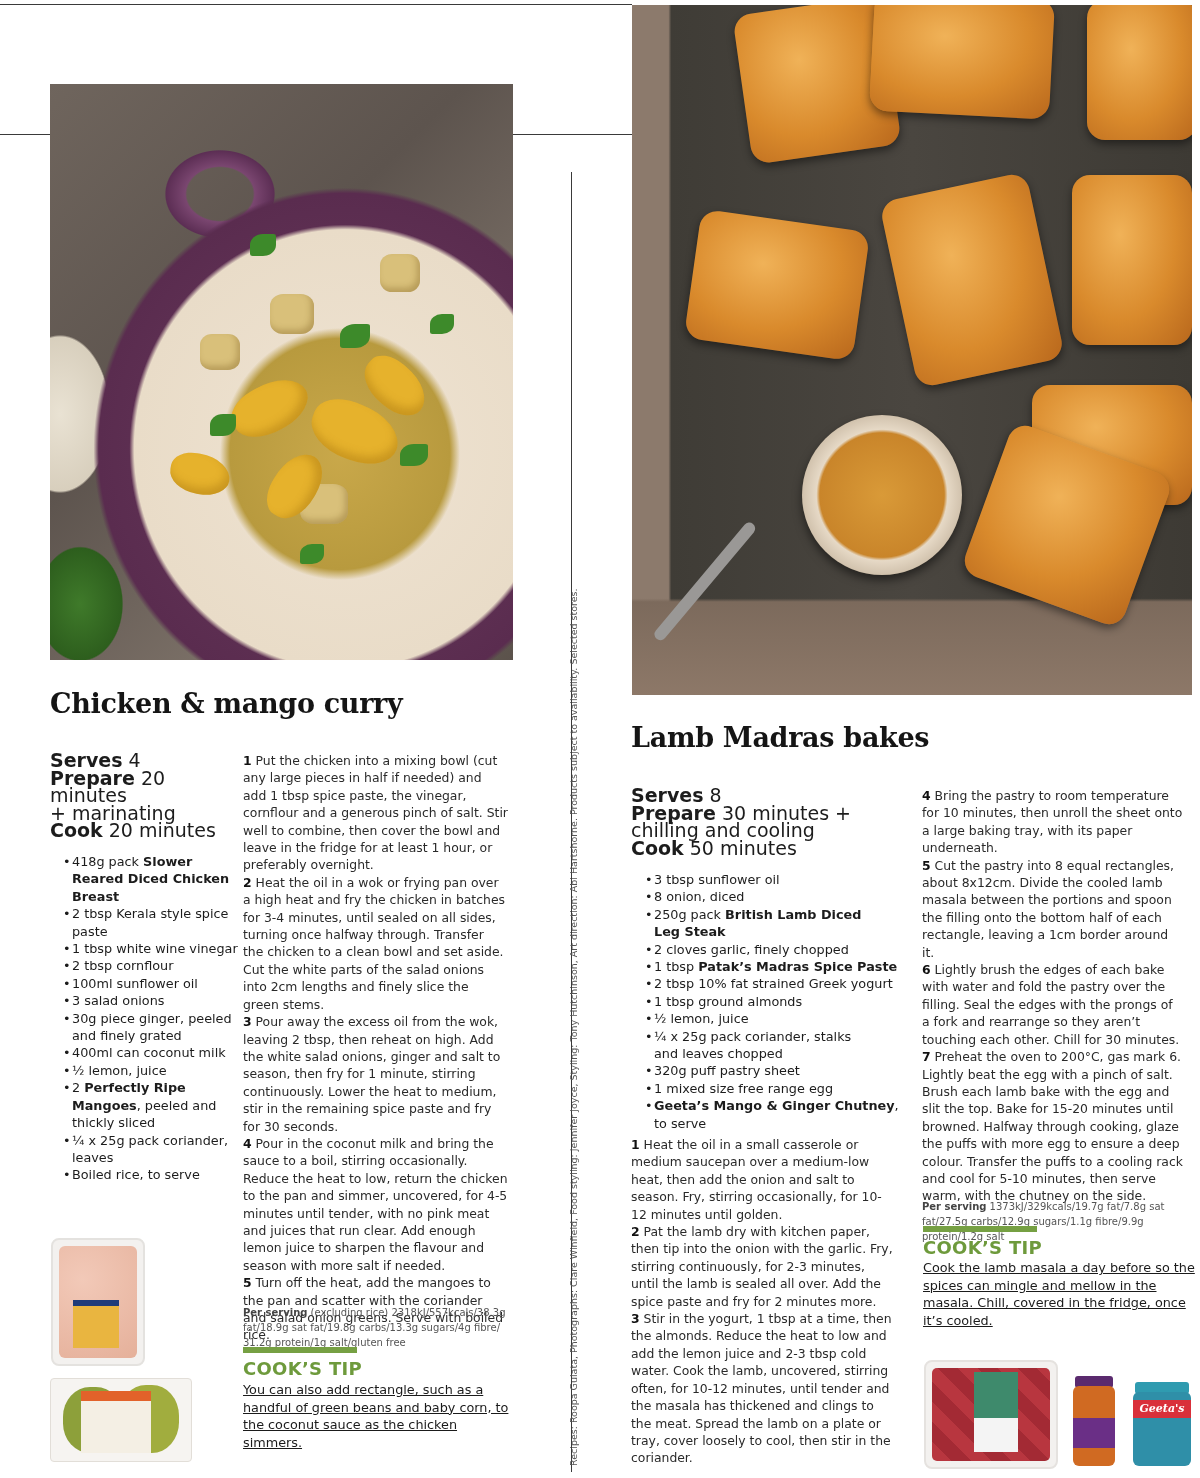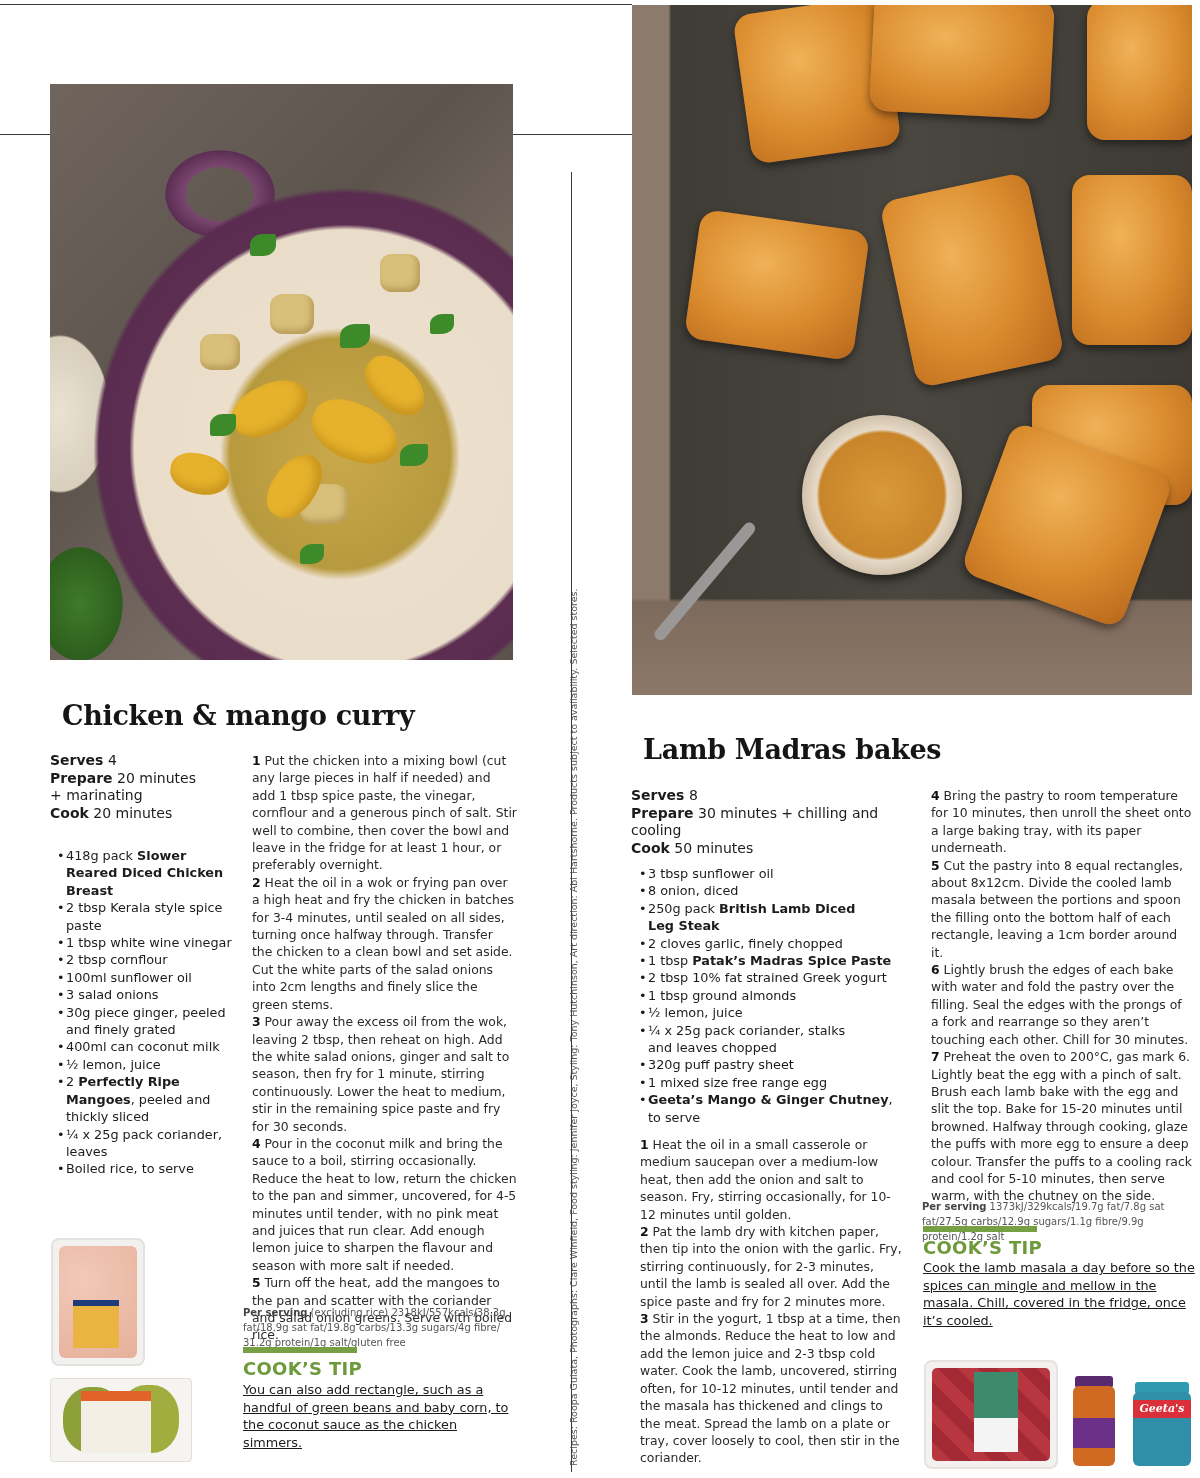--- a/index.html
+++ b/index.html
@@ -33,30 +33,30 @@
       linear-gradient(180deg, rgba(0,0,0,0) 0%, rgba(0,0,0,0) 86%, #7c6a5c 86.5%, #8d7868 100%),
       linear-gradient(90deg, #8c7a6c 0%, #8c7a6c 6.5%, #3f3c36 7%, #4a4640 50%, #3d3a34 100%);
   }
   .bakes-photo .pastry { position:absolute; background: radial-gradient(ellipse at 40% 35%, #f0b258 0%, #d98a2c 55%, #b8671c 100%); border-radius: 18px; box-shadow: 0 4px 8px rgba(0,0,0,0.45); }
   .bakes-photo .bowl { position:absolute; border-radius:50%; background: radial-gradient(circle, #d99a38 0%, #c9852a 55%, #e6d9c6 58%, #d2c3ae 70%, #b9a88f 72%); box-shadow: 0 5px 10px rgba(0,0,0,0.5); }
   .bakes-photo .spoon { position:absolute; background:#9a9896; border-radius: 6px; transform-origin: 0 0; }
 
   
   .recipe-title {
     position: absolute; font-family: "DejaVu Serif", "Liberation Serif", serif;
-    font-weight: bold; font-size: 27px; letter-spacing: -0.3px; color: #151515; margin: 12px;
-  }
-  .meta { position: absolute; font-size: 14px; line-height: 17.5px; }
+    font-weight: bold; font-size: 27px; letter-spacing: -0.3px; color: #151515; margin: 0;
+  }
+  .meta { position: absolute; font-size: 19px; line-height: 17.5px; }
   .meta b { font-weight: bold; }
-  .ingredients { position: absolute; margin: 8px; padding: 0; list-style: none; font-size: 12.8px; line-height: 17.4px; }
+  .ingredients { position: absolute; margin: 14px; padding: 0; list-style: none; font-size: 12.8px; line-height: 17.4px; }
   .ingredients li { position: relative; padding-left: 9px; }
   .ingredients li::before { content: "\2022"; position: absolute; left: 0; top: 0; }
   .ingredients b { font-weight: bold; }
 
-  .method { position: absolute; font-size: 12.4px; line-height: 17.4px; color: #2a2a2a; margin-left: 9px; }
+  .method { position: absolute; font-size: 12.4px; line-height: 17.4px; color: #2a2a2a; }
   .method p { margin: 0; }
   .method .num { font-weight: bold; color: #111; }
 
   .nutrition { position: absolute; font-size: 10px; line-height: 14.8px; color: #555; margin-top: 40px; }
   .nutrition b { color: #444; font-weight: bold; }
 
   .tip-bar { position: absolute; height: 6px; background: #76a043; }
   .tip-title { position: absolute; font-weight: bold; font-size: 18px; color: #6e9a3c; letter-spacing: 0.3px; }
   .tip-text { position: absolute; font-size: 12.8px; line-height: 17.5px; color: #1b1b1b; text-decoration: underline; }
 

